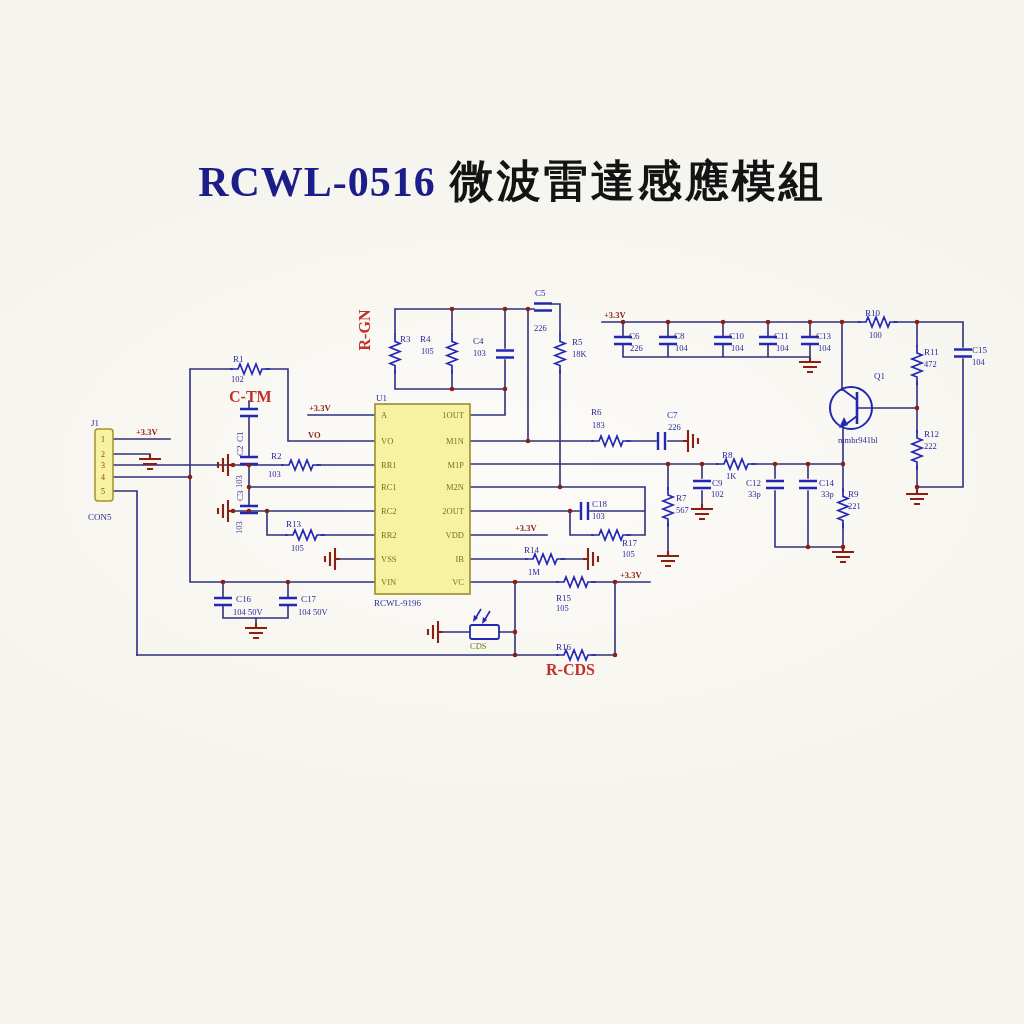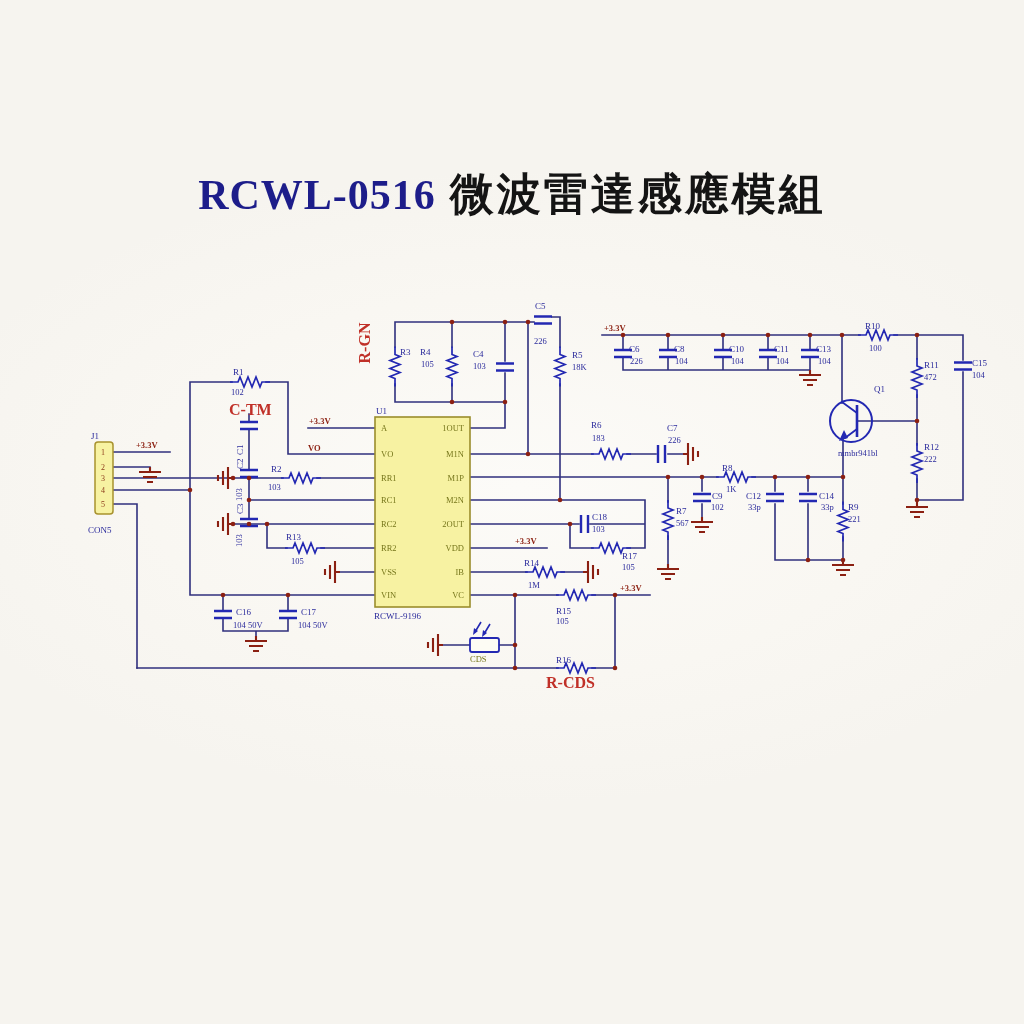--- a/index.html
+++ b/index.html
@@ -1,18 +1,18 @@
 <!DOCTYPE html>
 <html><head>
 <meta charset="utf-8">
 <style>
   html,body{margin:0;padding:0;}
   body{width:1024px;height:1024px;background:#f6f4ef;position:relative;overflow:hidden;
        font-family:"Liberation Sans",sans-serif;}
-  .sheet{position:absolute;left:0;top:17px;width:1024px;height:876px;
+  .sheet{position:absolute;left:0;top:4px;width:1024px;height:876px;
          background:radial-gradient(ellipse 620px 320px at 520px 470px,#fcfbf8 0%,#f9f7f2 60%,rgba(249,247,242,0) 100%);}
   .title-wrap{position:absolute;left:0;top:148px;width:1024px;text-align:center;white-space:nowrap;}
   .title-model{font-family:"Liberation Serif",serif;font-weight:600;font-size:42px;color:#1d1d8a;letter-spacing:1px;}
   .title-name{font-family:"Liberation Sans",sans-serif;font-weight:bold;font-size:44px;color:#141414;letter-spacing:3px;margin-left:14px;}
   svg text{font-family:"Liberation Serif",serif;}
   .lbl{font-size:9px;fill:#2b2b9c;}
   .val{font-size:8.5px;fill:#2b2b9c;}
   .net{font-size:8.5px;font-weight:bold;fill:#8b1f10;}
   .redlbl{font-size:16px;font-weight:bold;fill:#c03028;}
   .icpin{font-size:8.5px;fill:#77771c;}

